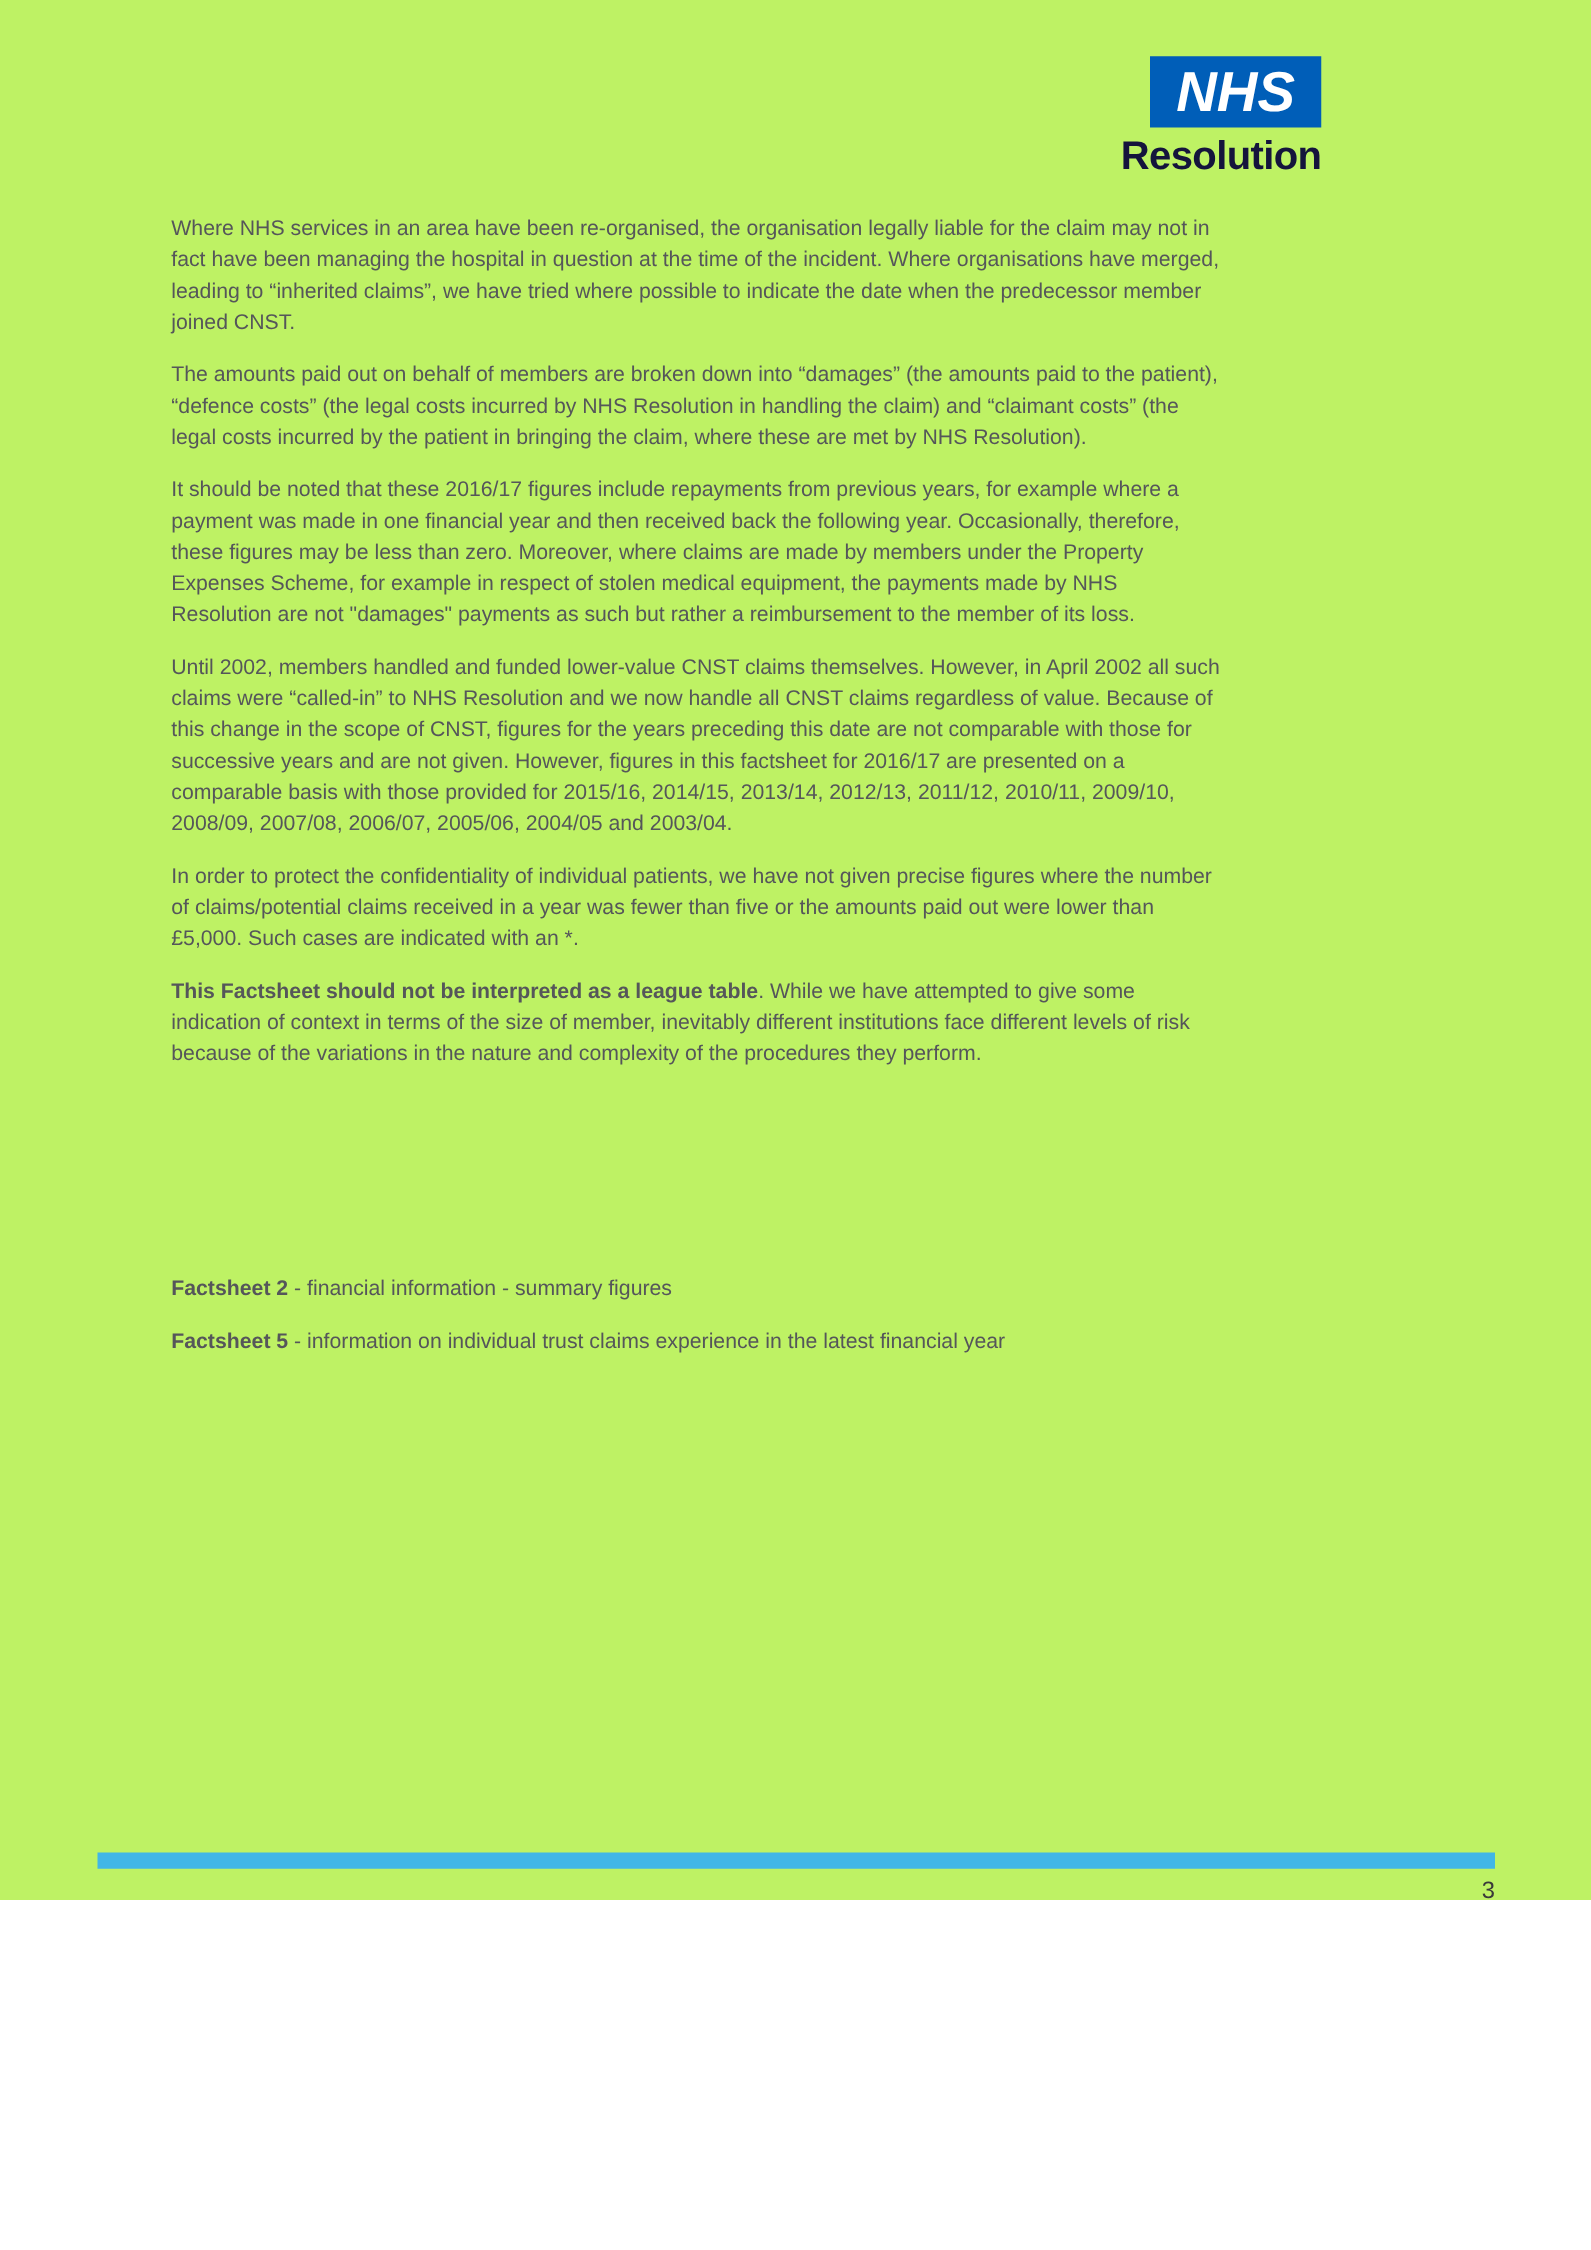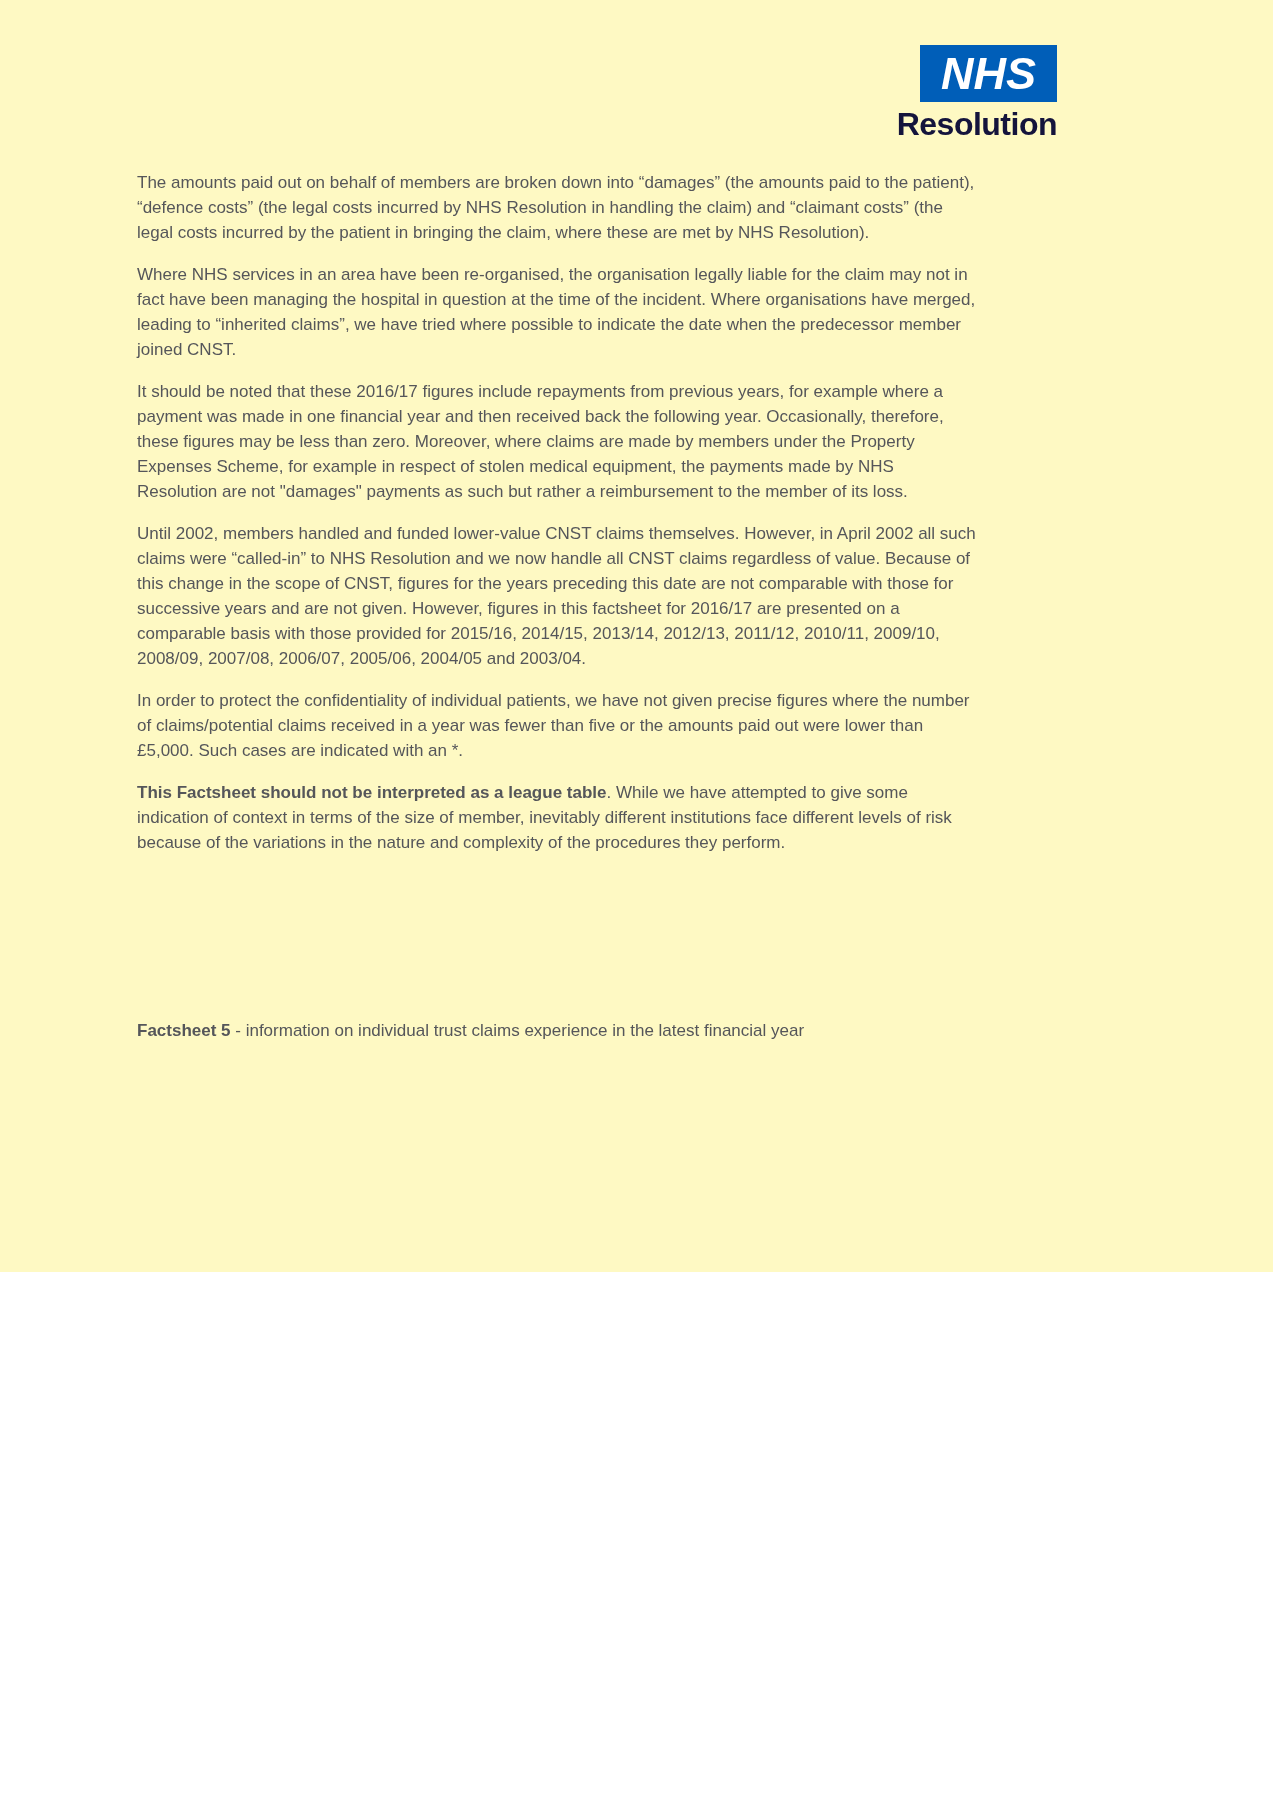--- a/index.html
+++ b/index.html
@@ -4,22 +4,22 @@
 <style>
   * { margin: 0; padding: 0; box-sizing: border-box; }
   html, body { background: #ffffff; }
   body {
     width: 1273px; height: 1800px;
     font-family: "Liberation Sans", sans-serif;
     position: relative;
   }
   .page {
     position: relative;
-    width: 1273px; height: 1272px;
-    background: #fef9c3;
+    width: 1273px; height: 1520px;
+    background: #bef264;
     overflow: hidden;
   }
   
   .logo-block {
     position: absolute;
     top: 45px;
     right: 216px;
     text-align: right;
   }
   .nhs-box {
@@ -91,30 +91,31 @@
 <div class="page">
 
   <header class="logo-block">
     <div class="nhs-box">
       <span>NHS</span>
     </div>
     <div class="resolution-text">Resolution</div>
   </header>
 
   <main class="content">
+    <p>Where NHS services in an area have been re-organised, the organisation legally liable for the claim may not in fact have been managing the hospital in question at the time of the incident. Where organisations have merged, leading to “inherited claims”, we have tried where possible to indicate the date when the predecessor member joined CNST.</p>
     <p>The amounts paid out on behalf of members are broken down into “damages” (the amounts paid to the patient), “defence costs” (the legal costs incurred by NHS Resolution in handling the claim) and “claimant costs” (the legal costs incurred by the patient in bringing the claim, where these are met by NHS Resolution).</p>
-    <p>Where NHS services in an area have been re-organised, the organisation legally liable for the claim may not in fact have been managing the hospital in question at the time of the incident. Where organisations have merged, leading to “inherited claims”, we have tried where possible to indicate the date when the predecessor member joined CNST.</p>
     <p>It should be noted that these 2016/17 figures include repayments from previous years, for example where a payment was made in one financial year and then received back the following year. Occasionally, therefore, these figures may be less than zero. Moreover, where claims are made by members under the Property Expenses Scheme, for example in respect of stolen medical equipment, the payments made by NHS Resolution are not "damages" payments as such but rather a reimbursement to the member of its loss.</p>
     <p>Until 2002, members handled and funded lower-value CNST claims themselves. However, in April 2002 all such claims were “called-in” to NHS Resolution and we now handle all CNST claims regardless of value. Because of this change in the scope of CNST, figures for the years preceding this date are not comparable with those for successive years and are not given. However, figures in this factsheet for 2016/17 are presented on a comparable basis with those provided for 2015/16, 2014/15, 2013/14, 2012/13, 2011/12, 2010/11, 2009/10, 2008/09, 2007/08, 2006/07, 2005/06, 2004/05 and 2003/04.</p>
     <p>In order to protect the confidentiality of individual patients, we have not given precise figures where the number of claims/potential claims received in a year was fewer than five or the amounts paid out were lower than £5,000. Such cases are indicated with an *.</p>
     <p><strong>This Factsheet should not be interpreted as a league table</strong><span>. While we have attempted to give some indication of context in terms of the size of member, inevitably different institutions face different levels of risk because of the variations in the nature and complexity of the procedures they perform.</span></p>
 
     <div class="spacer-gap"></div>
 
 
+    <p><strong>Factsheet 2</strong><span> - financial information - summary figures</span></p>
     <p><strong>Factsheet 5</strong><span> - information on individual trust claims experience in the latest financial year</span></p>
   </main>
 
   <footer>
     <div class="footer-bar"></div>
     <div class="page-number">3</div>
     <div class="tagline">Advise / Resolve / Learn</div>
   </footer>
 
 </div>

